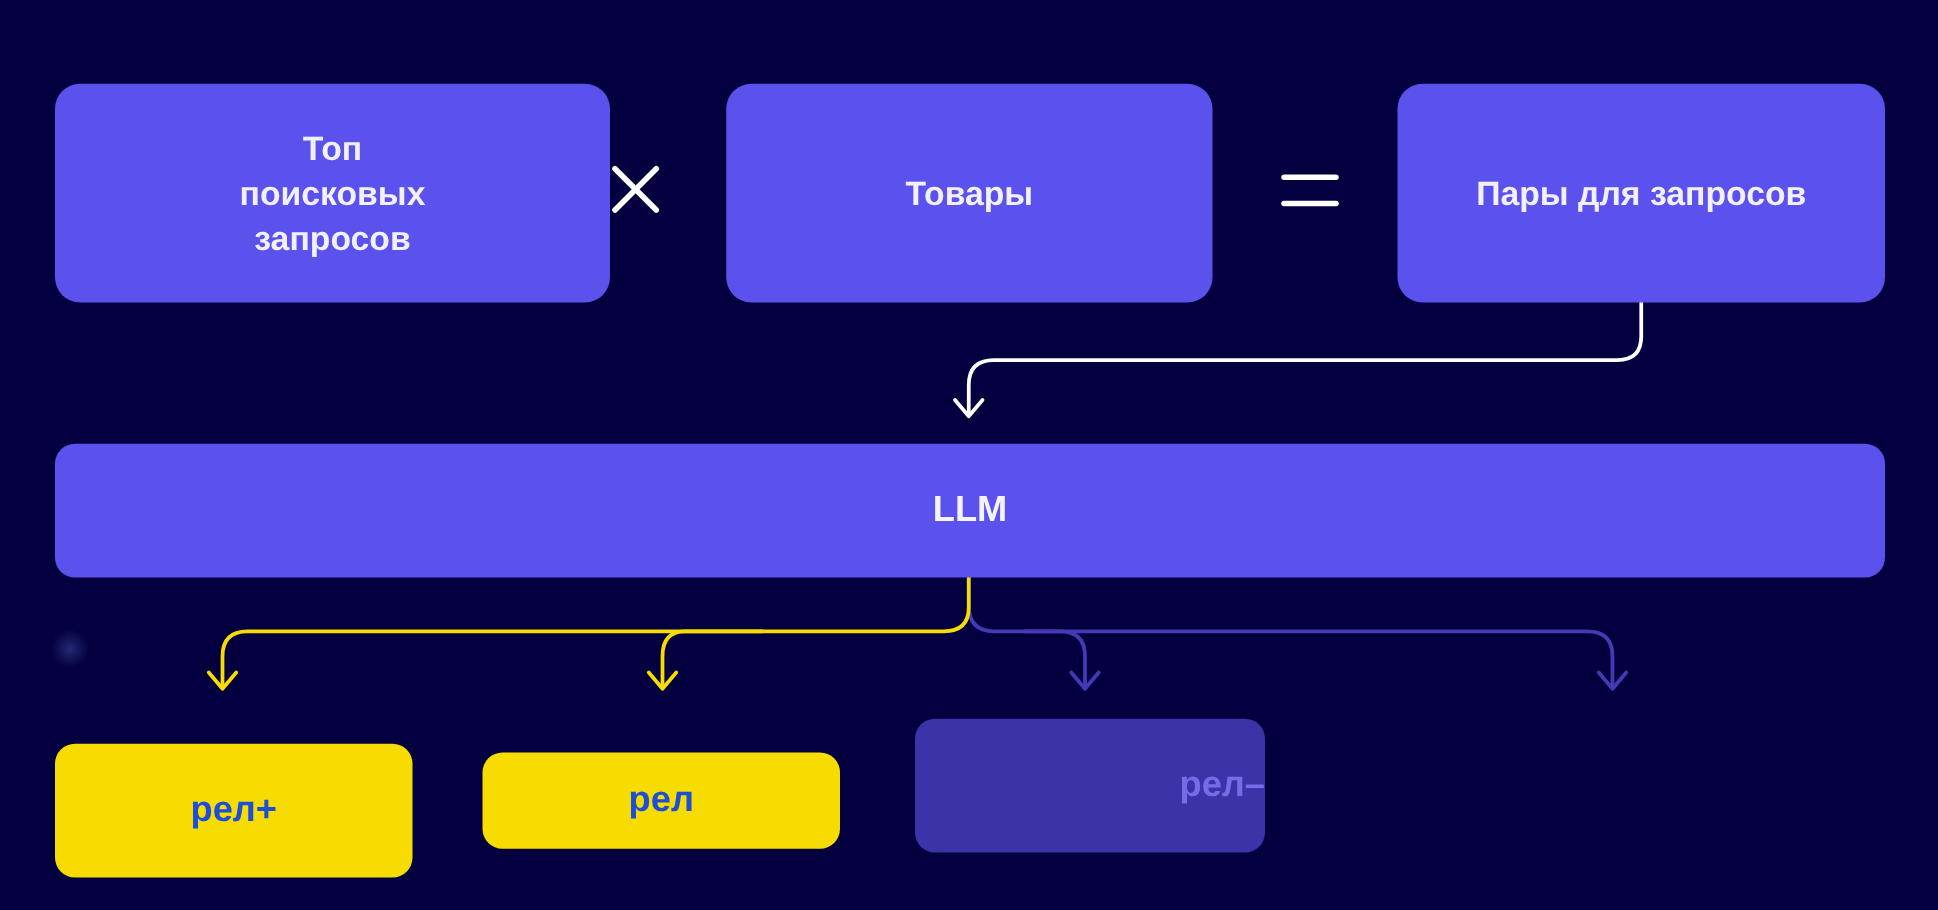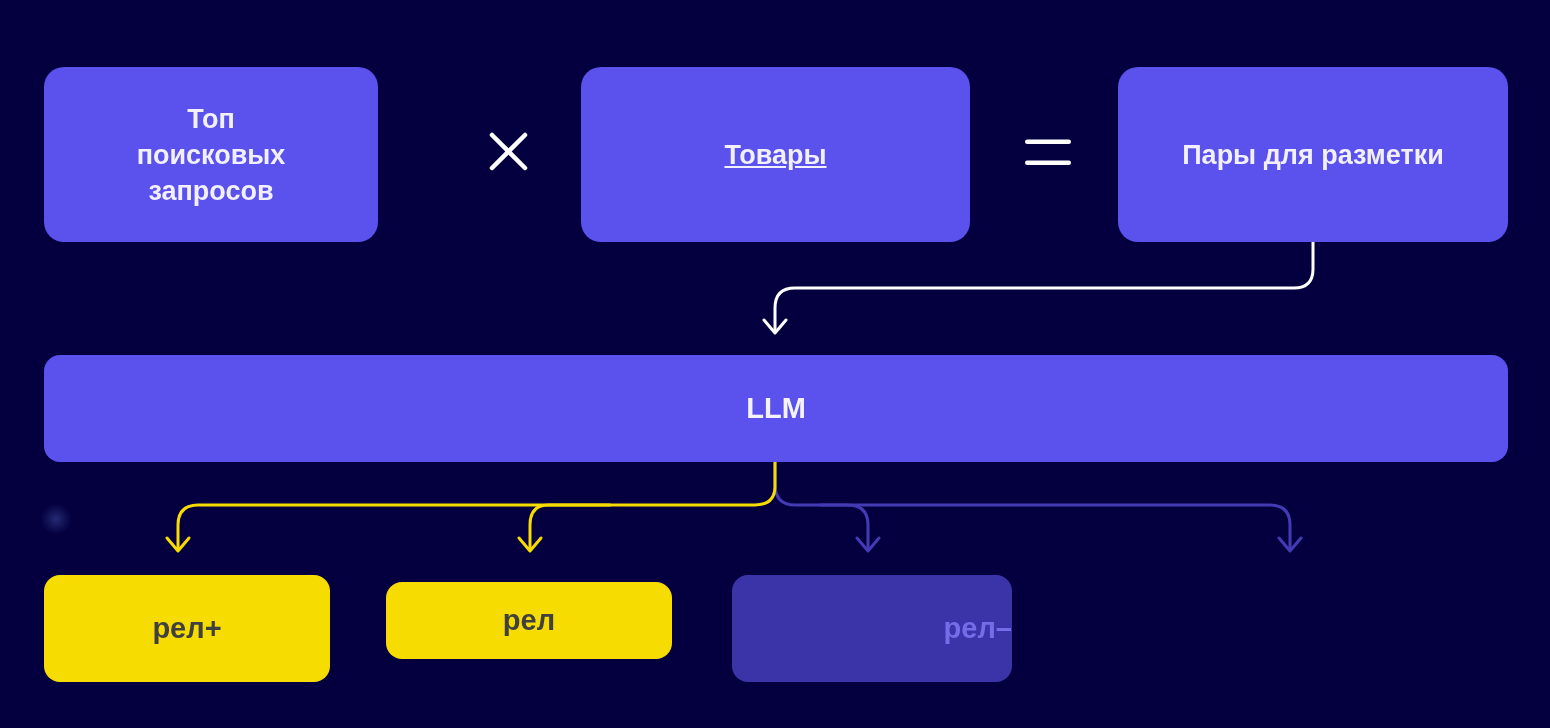--- a/index.html
+++ b/index.html
@@ -26,44 +26,45 @@
     white-space:pre-line;
   }
   .node-wide{
     background:#5B51EC;
     color:#F4F3FD;
     border-radius:16px;
     font-size:29px;
   }
   .node-yellow{
     background:#F6DC00;
-    color:#404040;
+    color:#1d4ed8;
     border-radius:16px;
     font-size:29px;
+    margin-top:20px;
   }
   .node-indigo{
     background:#3B33A8;
     color:#756CE8;
     border-radius:16px;
     font-size:29px;
   }
   #arrow-layer{
     position:absolute;left:0;top:0;
     pointer-events:none;
   }
   #glow-dot{
     position:absolute;
     left:40px;top:503px;
     width:32px;height:32px;
     background:radial-gradient(circle, rgba(90,110,200,0.38) 0%, rgba(90,110,200,0.12) 45%, rgba(90,110,200,0) 70%);
     border-radius:50%;
   }
   
-  #box-queries  {left:44px;  top:67px; width:334px; height:175px;}
-  #box-products {left:581px; top:67px; width:389px; height:175px;text-decoration:underline;}
+  #box-queries  {left:44px;  top:67px; width:444px; height:175px;}
+  #box-products {left:581px; top:67px; width:389px; height:175px;}
   #box-pairs    {left:1118px;top:67px; width:390px; height:175px;}
   
   #box-llm      {left:44px; top:355px; width:1464px; height:107px;}
   
   #box-rel-plus {left:44px;  top:575px; width:286px; height:107px;}
   #box-rel      {left:386px; top:582px; width:286px; height:77px;}
   #box-rel-minus{left:732px; top:575px; width:280px; height:107px;justify-content:flex-end;}
   #box-nerel    {left:1072px;top:575px; width:436px; height:107px;}
 </style>
 </head>
@@ -113,21 +114,21 @@
     <span>Топ
 поисковых
 запросов</span>
   </div>
 
   <div class="node node-purple" id="box-products">
     <span>Товары</span>
   </div>
 
   <div class="node node-purple" id="box-pairs">
-    <span>Пары для разметки</span>
+    <span>Пары для запросов</span>
   </div>
 
   <div class="node node-wide" id="box-llm">
     <span>LLM</span>
   </div>
 
   <div class="node node-yellow" id="box-rel-plus">
     <span>рел+</span>
   </div>
 

